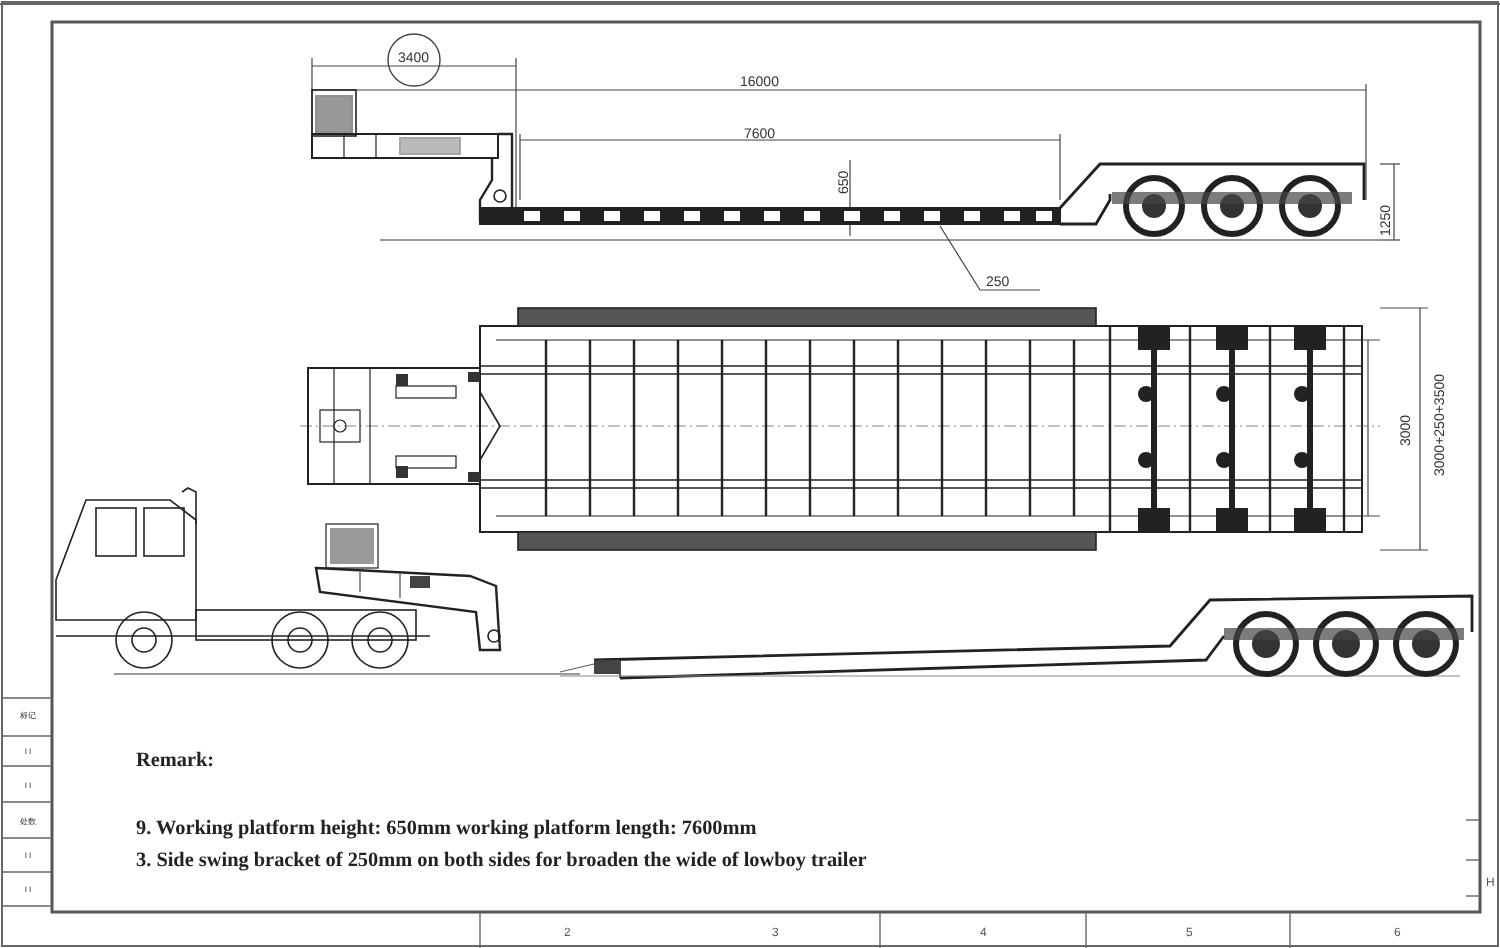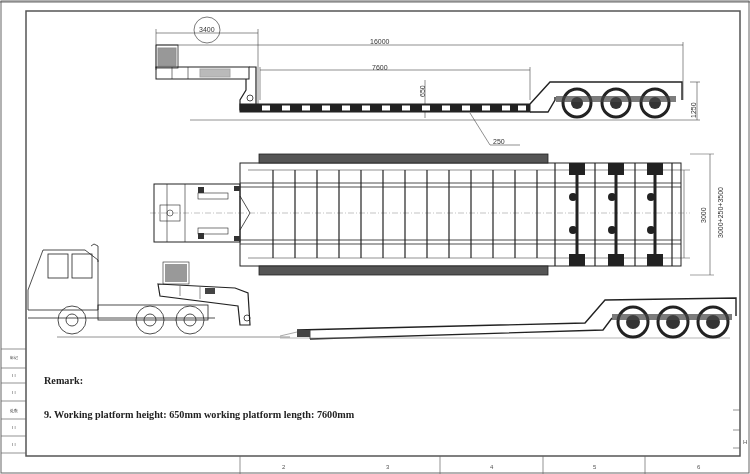--- a/index.html
+++ b/index.html
@@ -1,20 +1,20 @@
 <!DOCTYPE html>
 <html><head>
   <meta charset="utf-8">
   <style>
     html,body{margin:0;padding:0;background:#fff;}
     body{width:750px;height:474px;position:relative;overflow:hidden;font-family:"Liberation Sans",sans-serif;}
     #sheet{position:absolute;left:0;top:0;width:750px;height:474px;}
     .lbl{position:absolute;font-size:7px;color:#333;font-family:"Liberation Sans",sans-serif;white-space:nowrap;line-height:1;}
     .vlbl{transform:rotate(-90deg);transform-origin:left top;}
-    .remark{position:absolute;left:44px;font-family:"Liberation Serif",serif;font-weight:bold;font-size:10.2px;color:#222;white-space:nowrap;line-height:1;}
+    .remark{position:absolute;left:68px;font-family:"Liberation Serif",serif;font-weight:bold;font-size:10.2px;color:#222;white-space:nowrap;line-height:1;}
     .zone{position:absolute;top:464px;font-size:6px;color:#555;font-family:"Liberation Sans",sans-serif;}
     .sidecell{position:absolute;left:3px;width:22px;font-size:4px;color:#333;text-align:center;line-height:1;}
   </style>
 </head>
 <body>
 
 <div id="sheet">
   <svg width="750" height="474" viewBox="0 0 750 474" xmlns="http://www.w3.org/2000/svg">
 
     <rect x="1" y="1" width="748" height="472" fill="none" stroke="#666" stroke-width="1"></rect>
@@ -247,20 +247,21 @@
   <span class="lbl" style="left:372px;top:64px;">7600</span>
   <span class="lbl vlbl" style="left:419px;top:97px;">650</span>
   <span class="lbl vlbl" style="left:690px;top:118px;">1250</span>
   <span class="lbl" style="left:493px;top:138px;">250</span>
   <span class="lbl vlbl" style="left:700px;top:223px;">3000</span>
   <span class="lbl vlbl" style="left:717px;top:238px;">3000+250+3500</span>
 
   
   <div class="remark" style="top:376px;">Remark:</div>
   <div class="remark" style="top:410px;">9. Working platform height: 650mm working platform length: 7600mm</div>
+  <div class="remark" style="top:426px;">3. Side swing bracket of 250mm on both sides for broaden the wide of lowboy trailer</div>
 
   
   <span class="zone" style="left:282px;">2</span>
   <span class="zone" style="left:386px;">3</span>
   <span class="zone" style="left:490px;">4</span>
   <span class="zone" style="left:593px;">5</span>
   <span class="zone" style="left:697px;">6</span>
   <span class="zone" style="left:743px;top:439px;">H</span>
 
   

